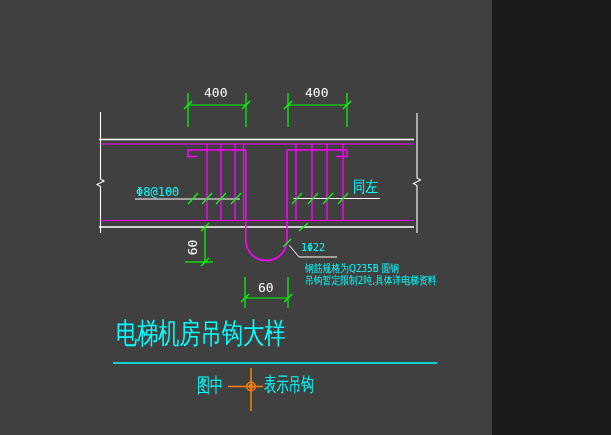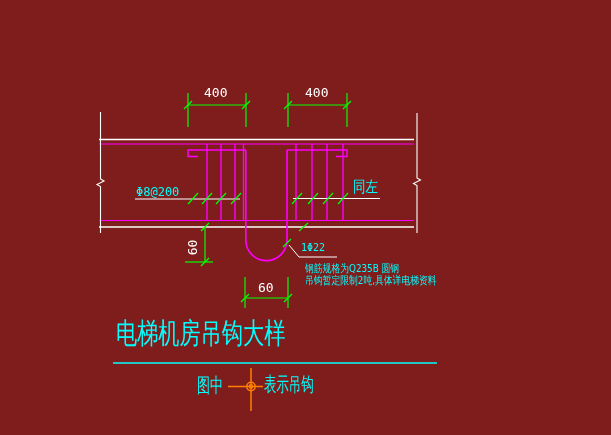--- a/index.html
+++ b/index.html
@@ -1,17 +1,17 @@
 <!DOCTYPE html>
 <html><head>
 <meta charset="utf-8">
 <style>
   html,body{margin:0;padding:0;background:#1a1a1a;}
   .screen{
-    position:relative;width:611px;height:435px;background:#7f1d1d;
+    position:relative;width:492px;height:435px;background:#404040;
     overflow:hidden;font-family:"DejaVu Sans",sans-serif;
   }
   .screen svg{position:absolute;left:0;top:0;}
   .t{position:absolute;white-space:nowrap;line-height:1;transform-origin:left top;}
   .mono{font-family:"DejaVu Sans Mono",monospace;}
   .white{color:#ffffff;}
   .cyan{color:#00ffff;}
   .dim-num{font-size:13px;letter-spacing:0px;}
   .note{font-size:11px;transform:scaleX(0.8);}
   .title{font-size:29px;transform:scaleX(0.73);}
@@ -129,21 +129,21 @@
       <circle cx="251" cy="386.5" r="4.2" stroke-width="1.5"></circle>
       <circle cx="251" cy="386.5" r="1.8" stroke-width="1.2"></circle>
     </g>
   </svg>
 
   <span class="t mono white dim-num" style="left:204px;top:86px;">400</span>
   <span class="t mono white dim-num" style="left:305px;top:86px;">400</span>
   <span class="t mono white dim-num" style="left:184px;top:241px;width:17px;text-align:center;transform:rotate(-90deg);transform-origin:center;">60</span>
   <span class="t mono white dim-num" style="left:258px;top:281px;">60</span>
 
-  <span class="t mono cyan" style="left:136px;top:186px;font-size:12px;">Φ8@200</span>
+  <span class="t mono cyan" style="left:136px;top:186px;font-size:12px;">Φ8@100</span>
   <span class="t cyan" style="left:353px;top:179px;font-size:16px;transform:scaleX(0.78);">同左</span>
   <span class="t mono cyan" style="left:301px;top:243px;font-size:10px;">1Φ22</span>
   <span class="t cyan note" style="left:305px;top:263px;">钢筋规格为Q235B 圆钢</span>
   <span class="t cyan note" style="left:305px;top:275px;">吊钩暂定限制2吨,具体详电梯资料</span>
 
   <span class="t cyan title" style="left:116px;top:319px;">电梯机房吊钩大样</span>
 
   <span class="t cyan legend-txt" style="left:197px;top:375px;transform:scaleX(0.65);">图中</span>
   <span class="t cyan legend-txt" style="left:264px;top:374px;transform:scaleX(0.62);">表示吊钩</span>
 

